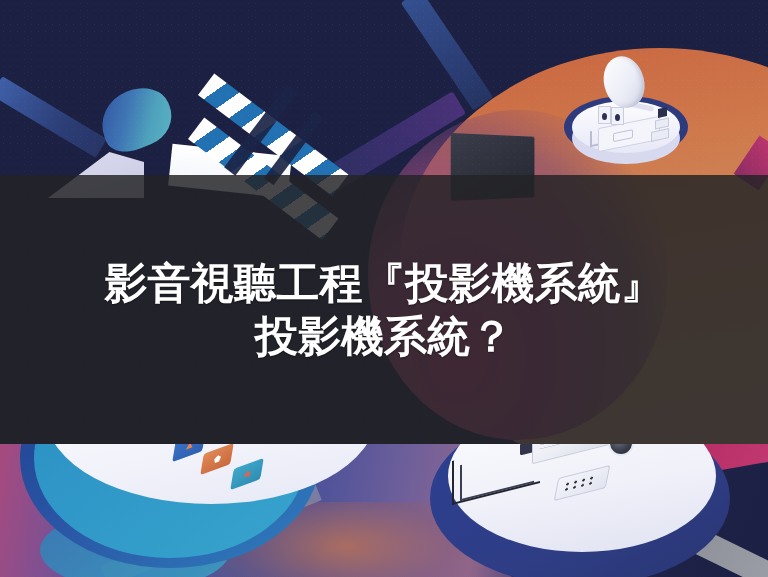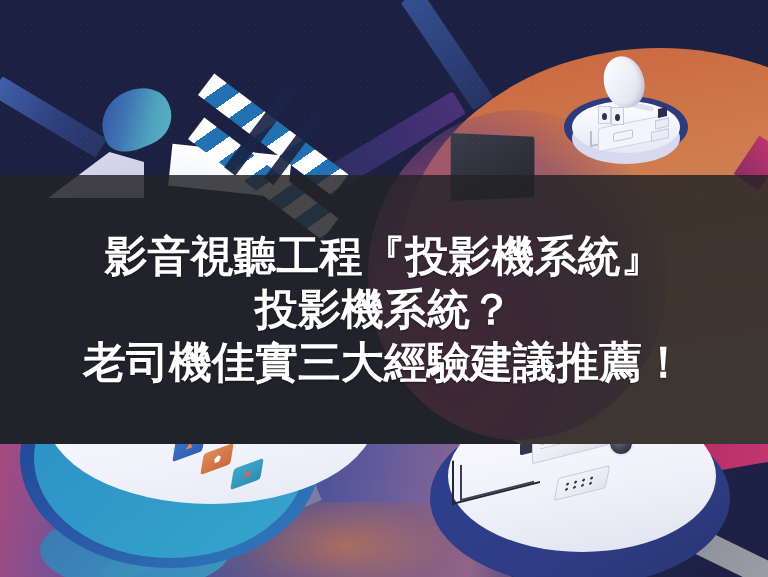--- a/index.html
+++ b/index.html
@@ -458,16 +458,15 @@
     <div class="proj-remote">
         <span class="btns"></span>
       </div>
   </div>
 
   <div class="overlay-band"></div>
 
   <div class="title-stack">
     <div class="tline l1">影音視聽工程『投影機系統』</div>
     <div class="tline l2">投影機系統？</div>
-    <div class="tline l3">老司機佳實三大經驗建議推薦！</div>
   </div>
 
 </div>
 
 </body></html>

